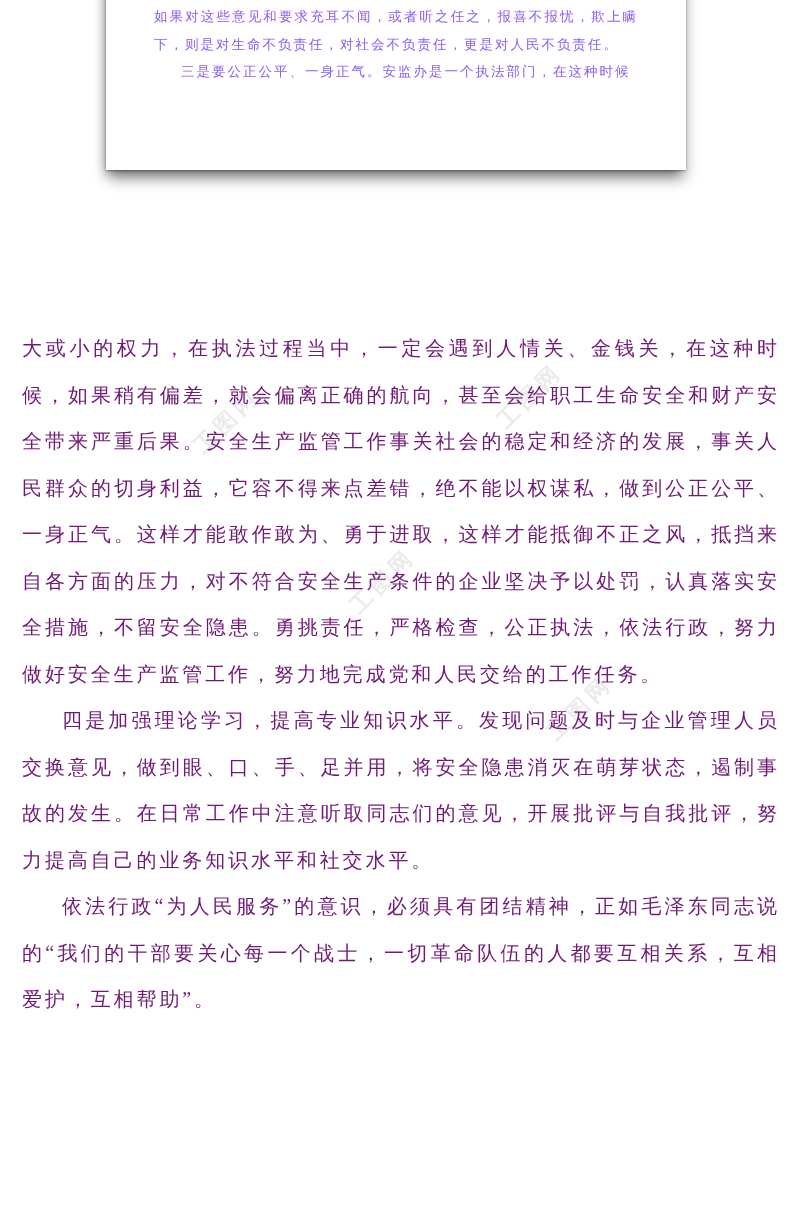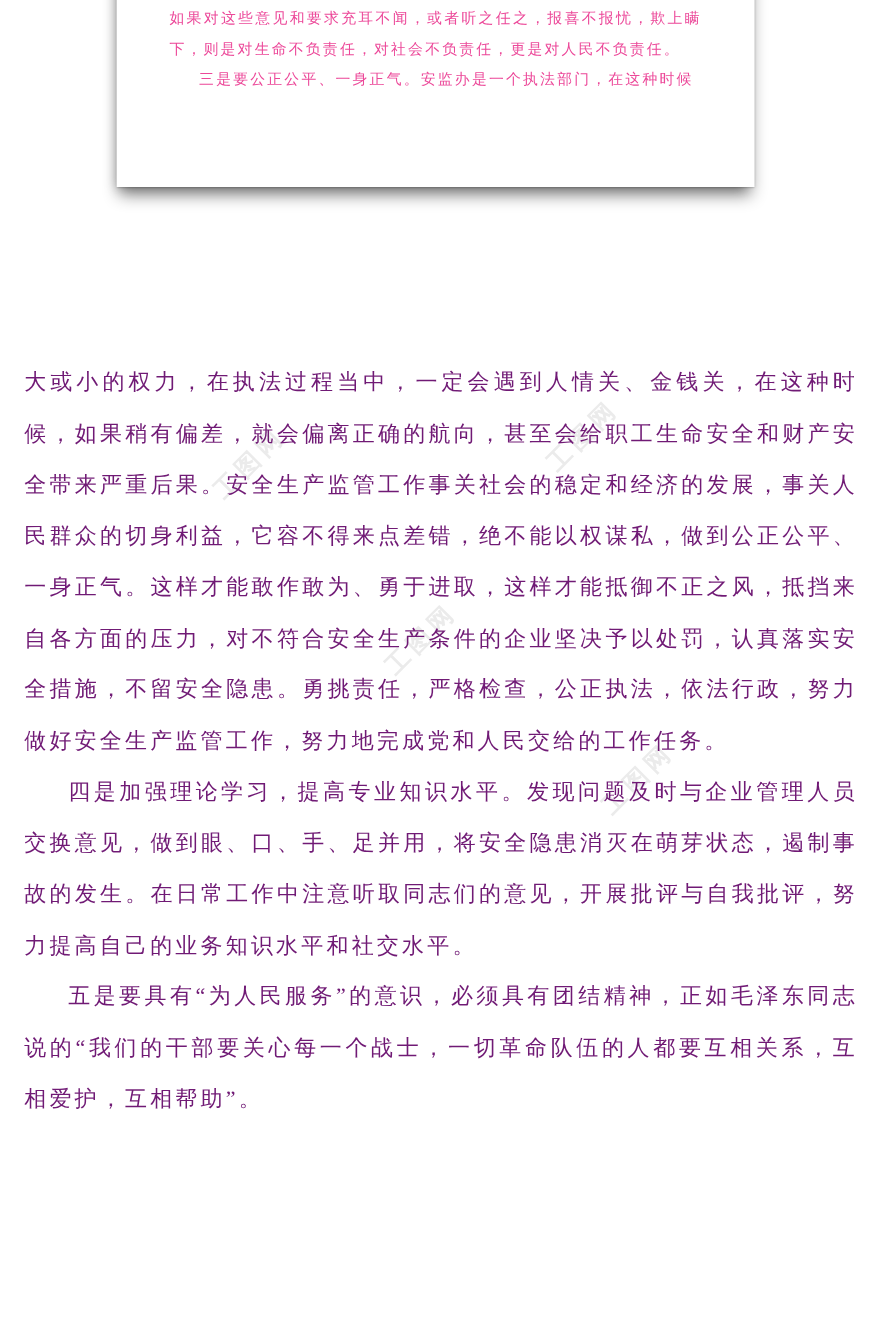--- a/index.html
+++ b/index.html
@@ -29,21 +29,21 @@
       0 10px 14px -2px rgba(0, 0, 0, 0.45),
       -4px 6px 10px -4px rgba(0, 0, 0, 0.28),
       0 1px 2px rgba(0, 0, 0, 0.35);
     z-index: 2;
   }
   .preview-card p {
     margin: 0;
     font-size: 13.5px;
     line-height: 27.5px;
     letter-spacing: 2px;
-    color: #ec4899;
+    color: #8b5cf6;
     text-align: justify;
     text-justify: inter-ideograph;
   }
 
   
   .watermark-layer {
     position: absolute;
     left: 0;
     top: 0;
     width: 800px;
@@ -101,14 +101,14 @@
 </div>
 
 <div class="preview-card">
   <p>如果对这些意见和要求充耳不闻，或者听之任之，报喜不报忧，欺上瞒下，则是对生命不负责任，对社会不负责任，更是对人民不负责任。</p>
   <p class="indent">三是要公正公平、一身正气。安监办是一个执法部门，在这种时候</p>
 </div>
 
 <div class="doc-body">
   <p>大或小的权力，在执法过程当中，一定会遇到人情关、金钱关，在这种时候，如果稍有偏差，就会偏离正确的航向，甚至会给职工生命安全和财产安全带来严重后果。安全生产监管工作事关社会的稳定和经济的发展，事关人民群众的切身利益，它容不得来点差错，绝不能以权谋私，做到公正公平、一身正气。这样才能敢作敢为、勇于进取，这样才能抵御不正之风，抵挡来自各方面的压力，对不符合安全生产条件的企业坚决予以处罚，认真落实安全措施，不留安全隐患。勇挑责任，严格检查，公正执法，依法行政，努力做好安全生产监管工作，努力地完成党和人民交给的工作任务。</p>
   <p class="indent">四是加强理论学习，提高专业知识水平。发现问题及时与企业管理人员交换意见，做到眼、口、手、足并用，将安全隐患消灭在萌芽状态，遏制事故的发生。在日常工作中注意听取同志们的意见，开展批评与自我批评，努力提高自己的业务知识水平和社交水平。</p>
-  <p class="indent">五是要具有“为人民服务”的意识，必须具有团结精神，正如毛泽东同志说的“我们的干部要关心每一个战士，一切革命队伍的人都要互相关系，互相爱护，互相帮助”。</p>
+  <p class="indent">依法行政“为人民服务”的意识，必须具有团结精神，正如毛泽东同志说的“我们的干部要关心每一个战士，一切革命队伍的人都要互相关系，互相爱护，互相帮助”。</p>
 </div>
 
 </body></html>

